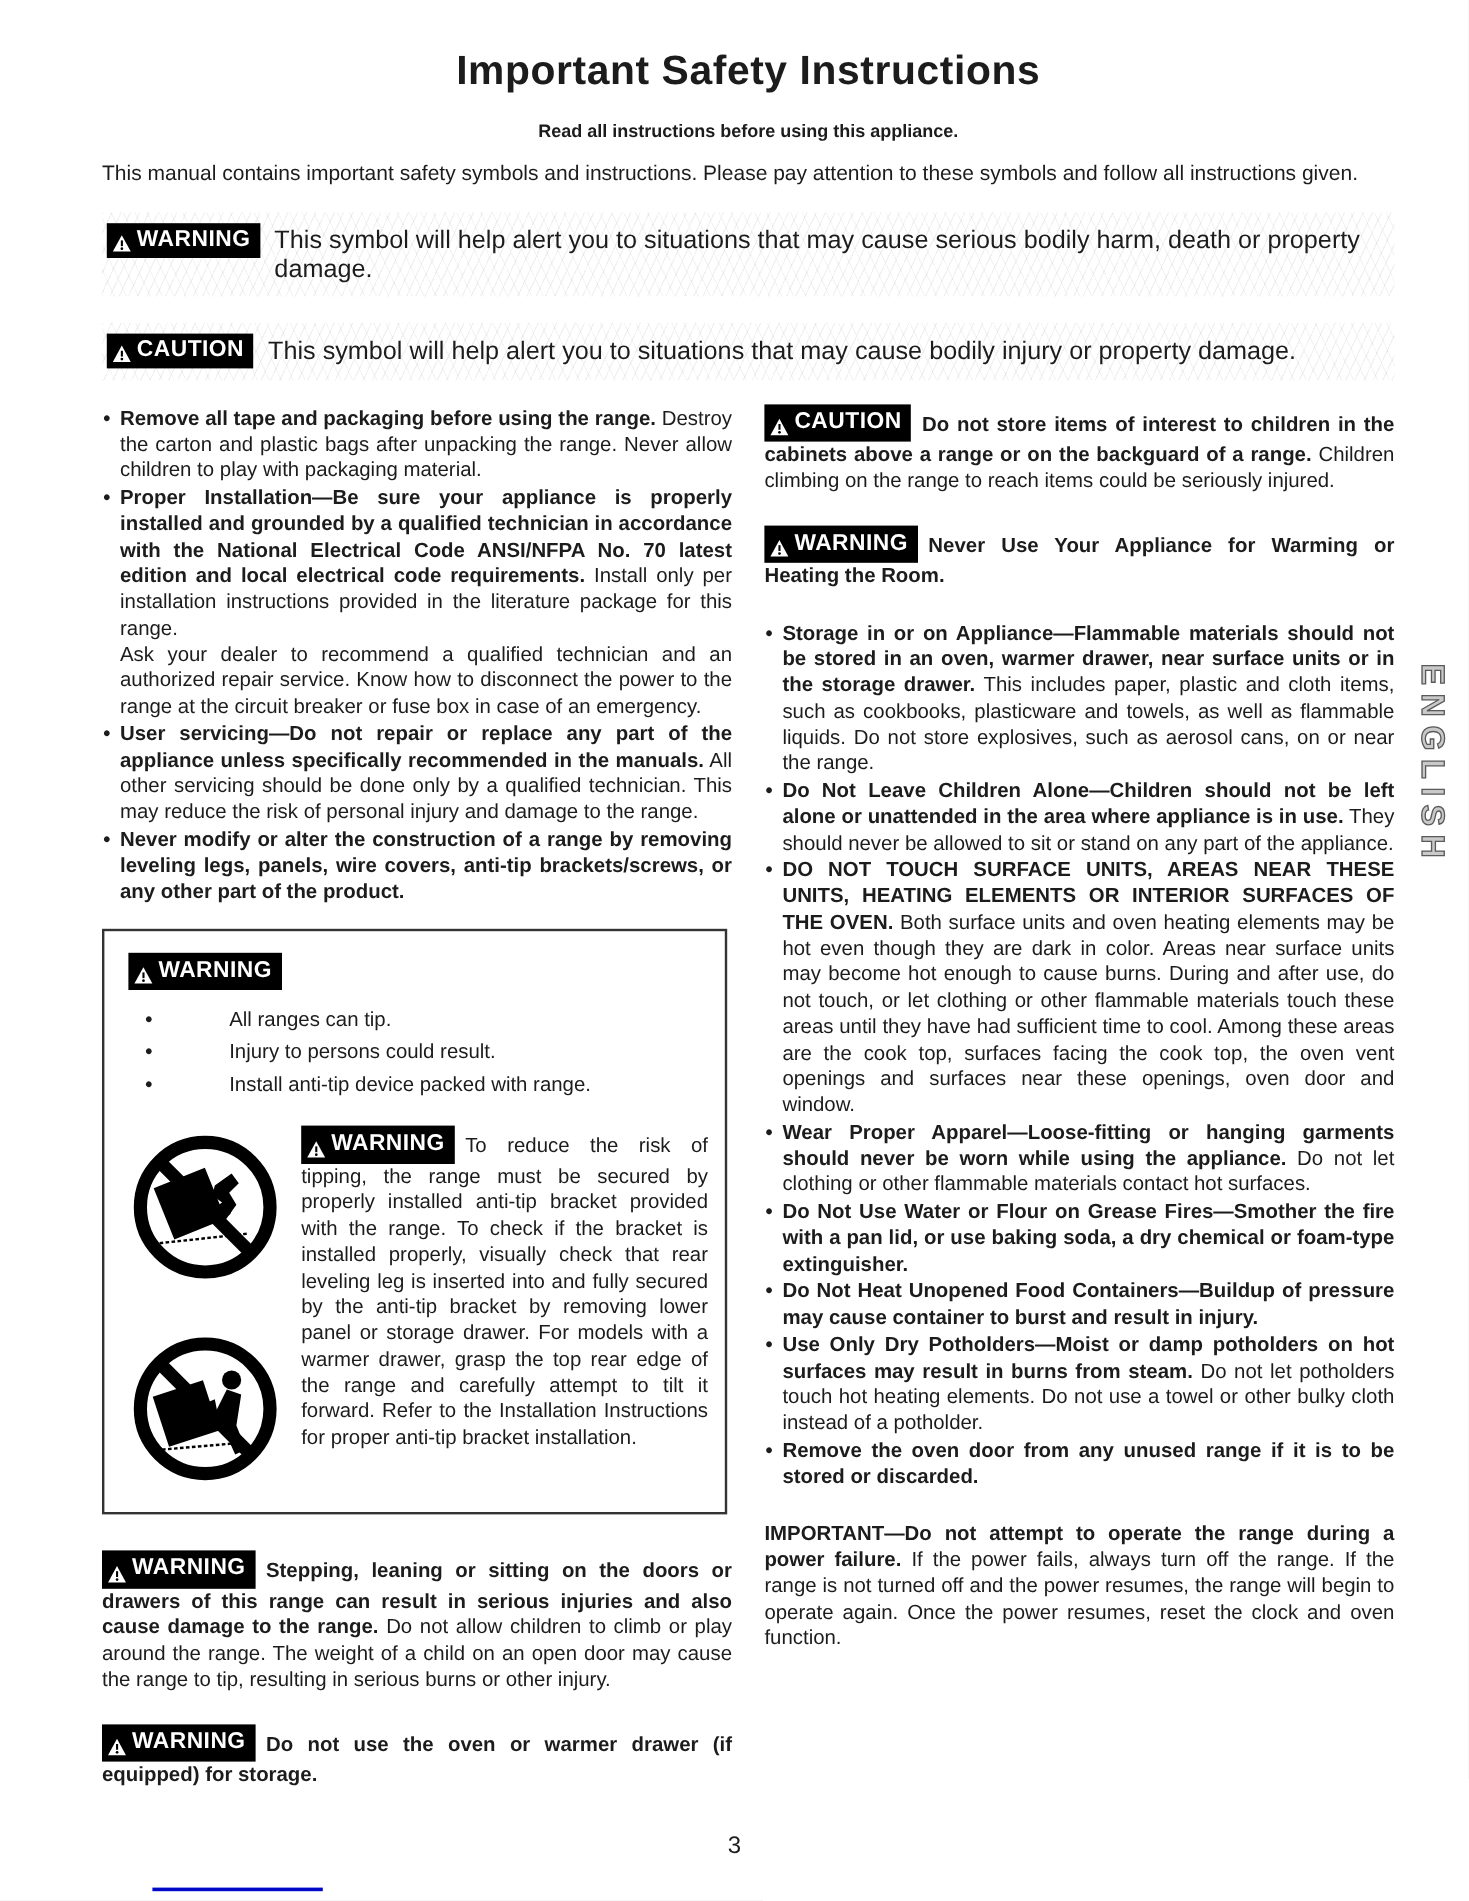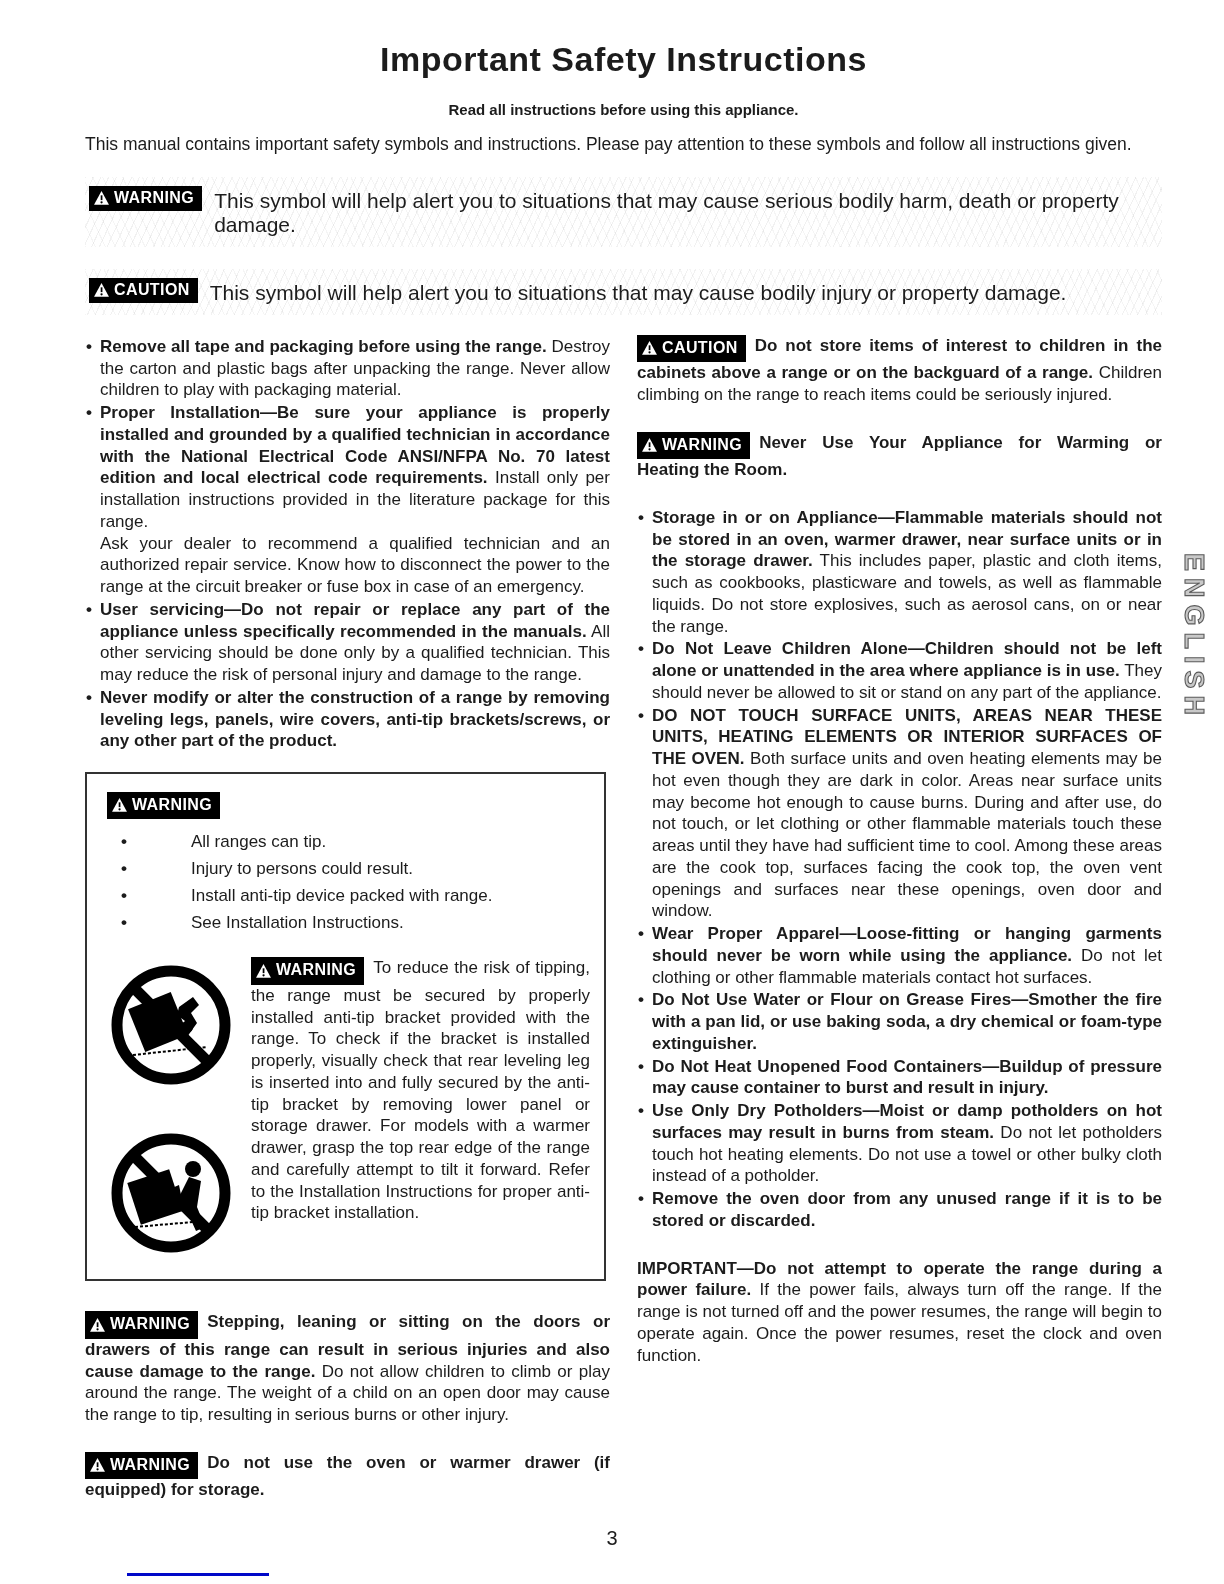--- a/index.html
+++ b/index.html
@@ -25,23 +25,23 @@
     display: flex; align-items: flex-start; gap: 12px;
     margin-top: 22px; padding: 9px 8px 10px 4px;
     background:
       repeating-linear-gradient(115deg, rgba(0,0,0,0.055) 0px, rgba(0,0,0,0.055) 1px, transparent 1px, transparent 7px),
       repeating-linear-gradient(65deg, rgba(0,0,0,0.04) 0px, rgba(0,0,0,0.04) 1px, transparent 1px, transparent 9px);
   }
   .banner:last-of-type { margin-top: 10px; }
   .banner .txt { font-size: 21px; padding-top: 3px; }
 
   .badge {
-    display: inline-flex; align-items: center; gap: 4px;
+    display: inline-flex; align-items: flex-end; gap: 4px;
     background: #000; color: #fff;
-    font-weight: bold; font-size: 16px; letter-spacing: 0.4px;
+    font-weight: bold; font-size: 19px; letter-spacing: 0.4px;
     padding: 3px 8px 4px 4px;
     white-space: nowrap;
     flex: 0 0 auto;
   }
   .badge svg { display: block; }
   p .badge { vertical-align: -5px; margin-right: 9px; }
 
   
   .columns { display: flex; gap: 27px; margin-top: 20px; }
   .col { flex: 1 1 0; font-size: 17px; line-height: 1.28; text-align: justify; }
@@ -133,21 +133,20 @@
                 <path d="M12 1.5 L23.2 22 H0.8 Z" fill="#ffffff"></path>
                 <rect x="10.8" y="8" width="2.6" height="7.2" fill="#000000"></rect>
                 <circle cx="12.1" cy="18.4" r="1.7" fill="#000000"></circle>
               </svg>
             <span>WARNING</span>
           </span>
           <ul class="boxlist">
             <li>All ranges can tip.</li>
             <li>Injury to persons could result.</li>
             <li>Install anti-tip device packed with range.</li>
-            <li>See Installation Instructions.</li>
           </ul>
           <div class="boxbody">
             <div class="iconcol" ,="">
               <svg width="124" height="124" viewBox="0 0 124 124">
                 <circle cx="62" cy="62" r="54" fill="none" stroke="#000" stroke-width="11"></circle>
                 <g>
                   <rect x="26" y="36" width="46" height="46" fill="#000" transform="rotate(-22 49 59)"></rect>
                   <path d="M70 44 l14 -10 6 8 -8 8 6 10 -10 14 -8 -4 6 -12 -8 -6 Z" fill="#000"></path>
                   <path d="M78 70 a6 6 0 1 1 0.1 0 Z" fill="#000"></path>
                   <line x1="24" y1="92" x2="98" y2="84" stroke="#000" stroke-width="2" stroke-dasharray="3 2"></line>

